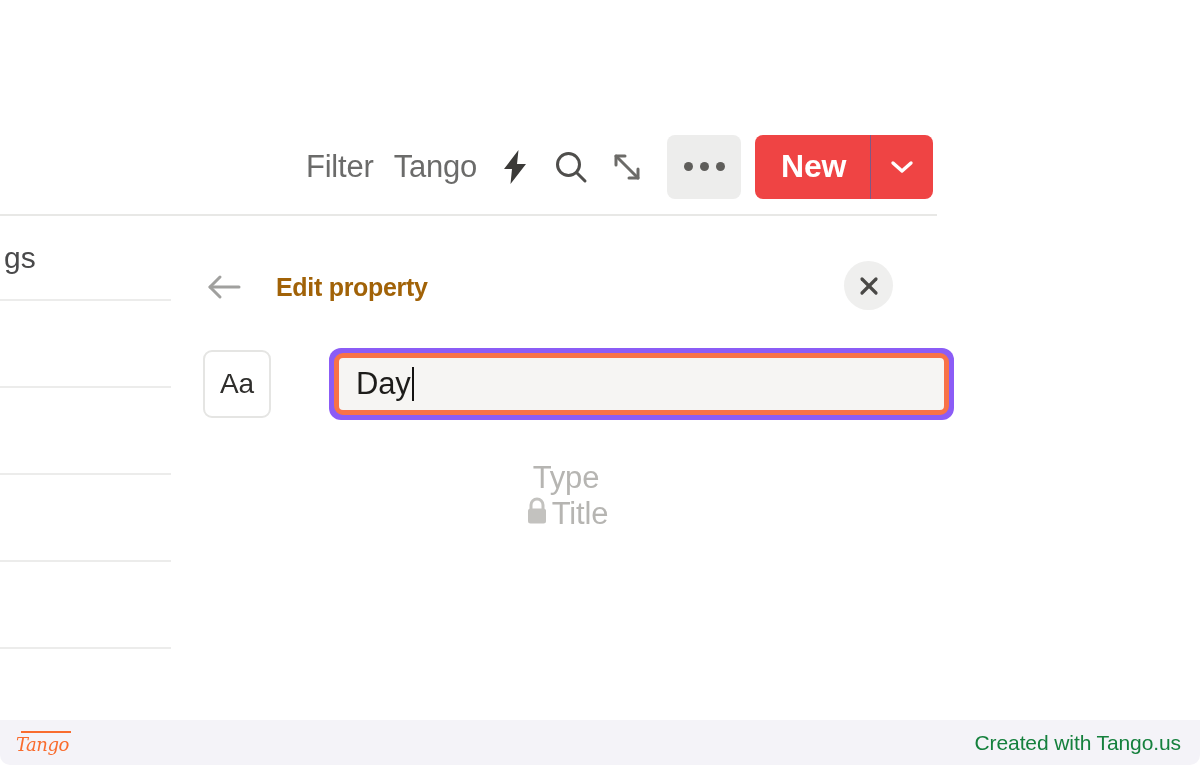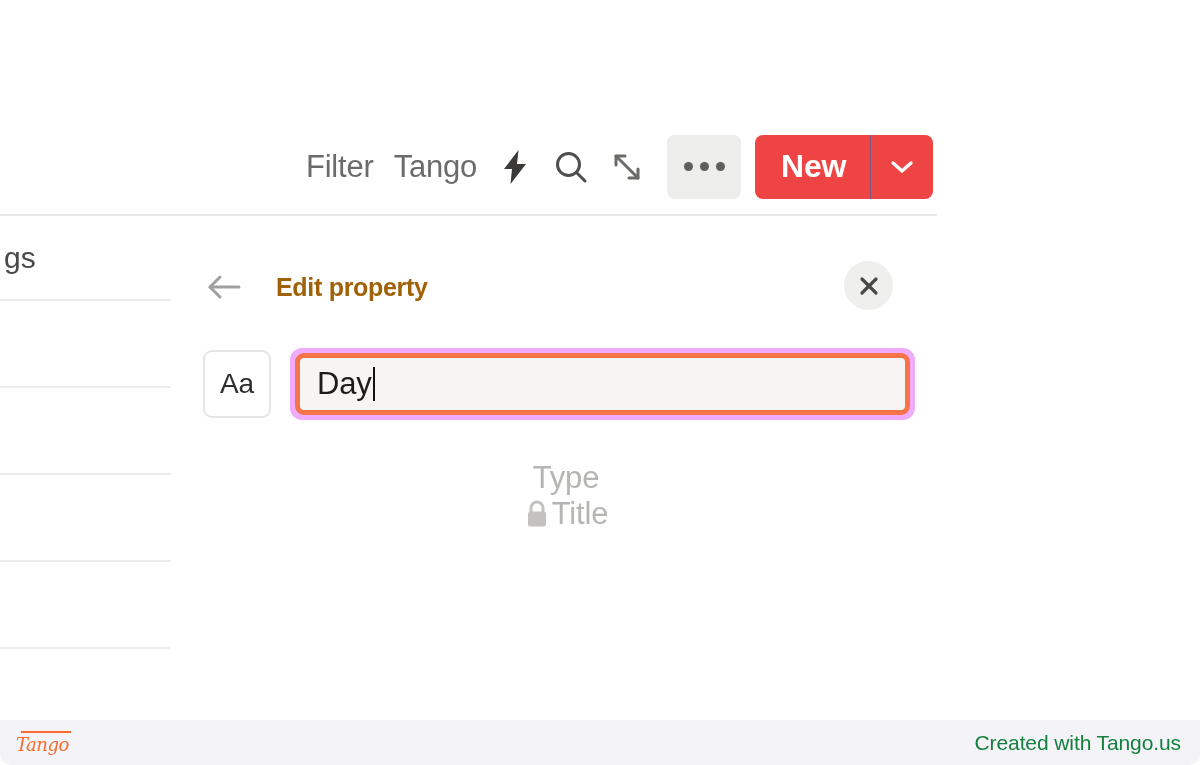--- a/index.html
+++ b/index.html
@@ -203,20 +203,21 @@
     color: #494846;
   }
 
   
   .name-row {
     position: absolute;
     left: 30px;
     top: 132px;
     display: flex;
     align-items: center;
+    gap: 39px;
   }
 
   .type-chip {
     width: 68px;
     height: 68px;
     border: 2px solid #e5e5e3;
     border-radius: 9px;
     background: #ffffff;
     display: flex;
     align-items: center;
@@ -224,21 +225,21 @@
     font-size: 28px;
     color: #2f2e2c;
     cursor: pointer;
   }
 
   .input-wrap {
     margin-left: 19px;
     width: 625px;
     height: 72px;
     border-radius: 12px;
-    background: #f0abfc;
+    background: #8b5cf6;
     display: flex;
     align-items: center;
     justify-content: center;
     padding: 5px;
   }
   .input-ring {
     width: 100%;
     height: 100%;
     border: 5px solid #f87248;
     border-radius: 9px;
@@ -273,21 +274,20 @@
     justify-content: space-between;
     flex-direction: column;
   }
   .type-label {
     font-size: 31px;
     color: #b6b5b2;
     letter-spacing: -0.2px;
   }
   .type-value {
     display: flex;
-    align-items: center;
     gap: 2px;
     cursor: pointer;
   }
   .type-value .txt {
     font-size: 31px;
     color: #b6b5b2;
     letter-spacing: -0.2px;
   }
 
   

